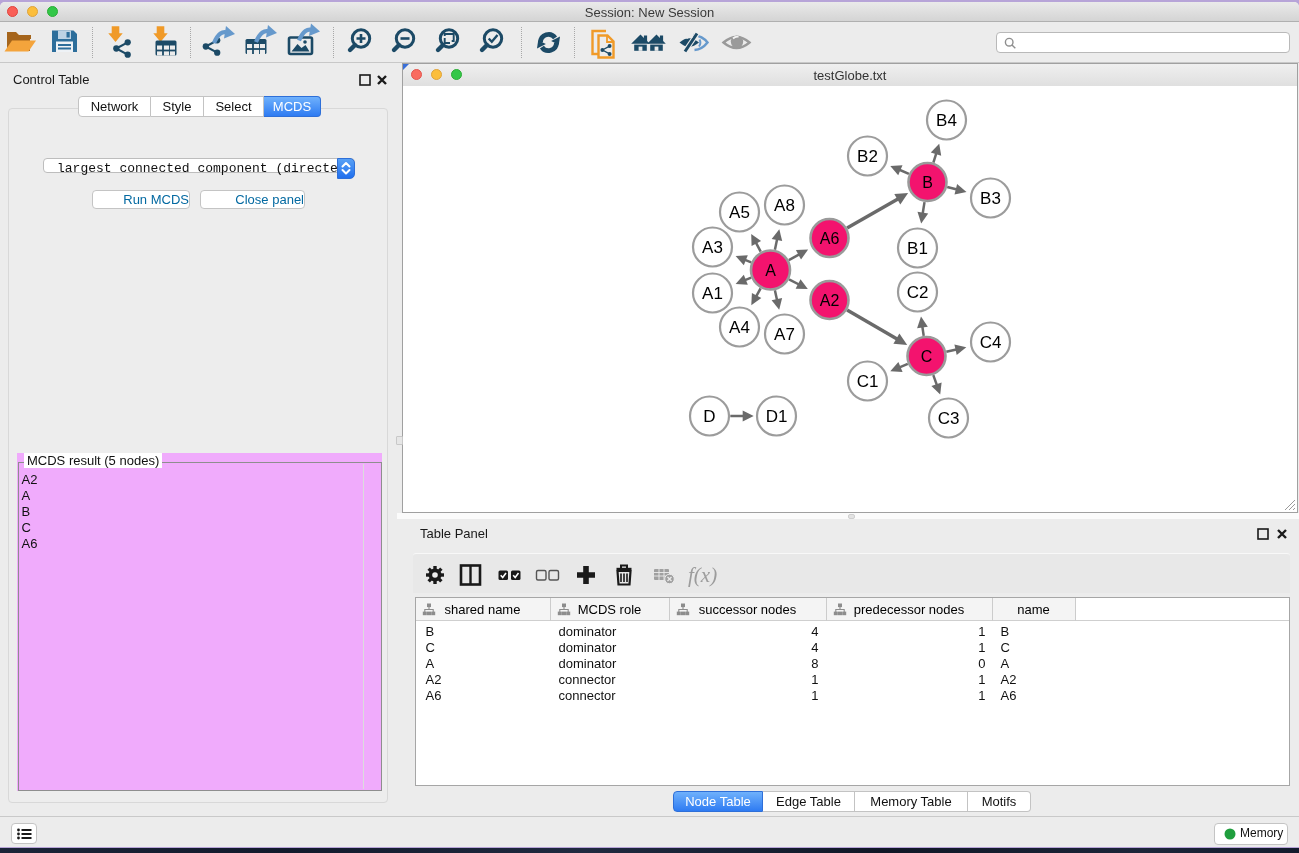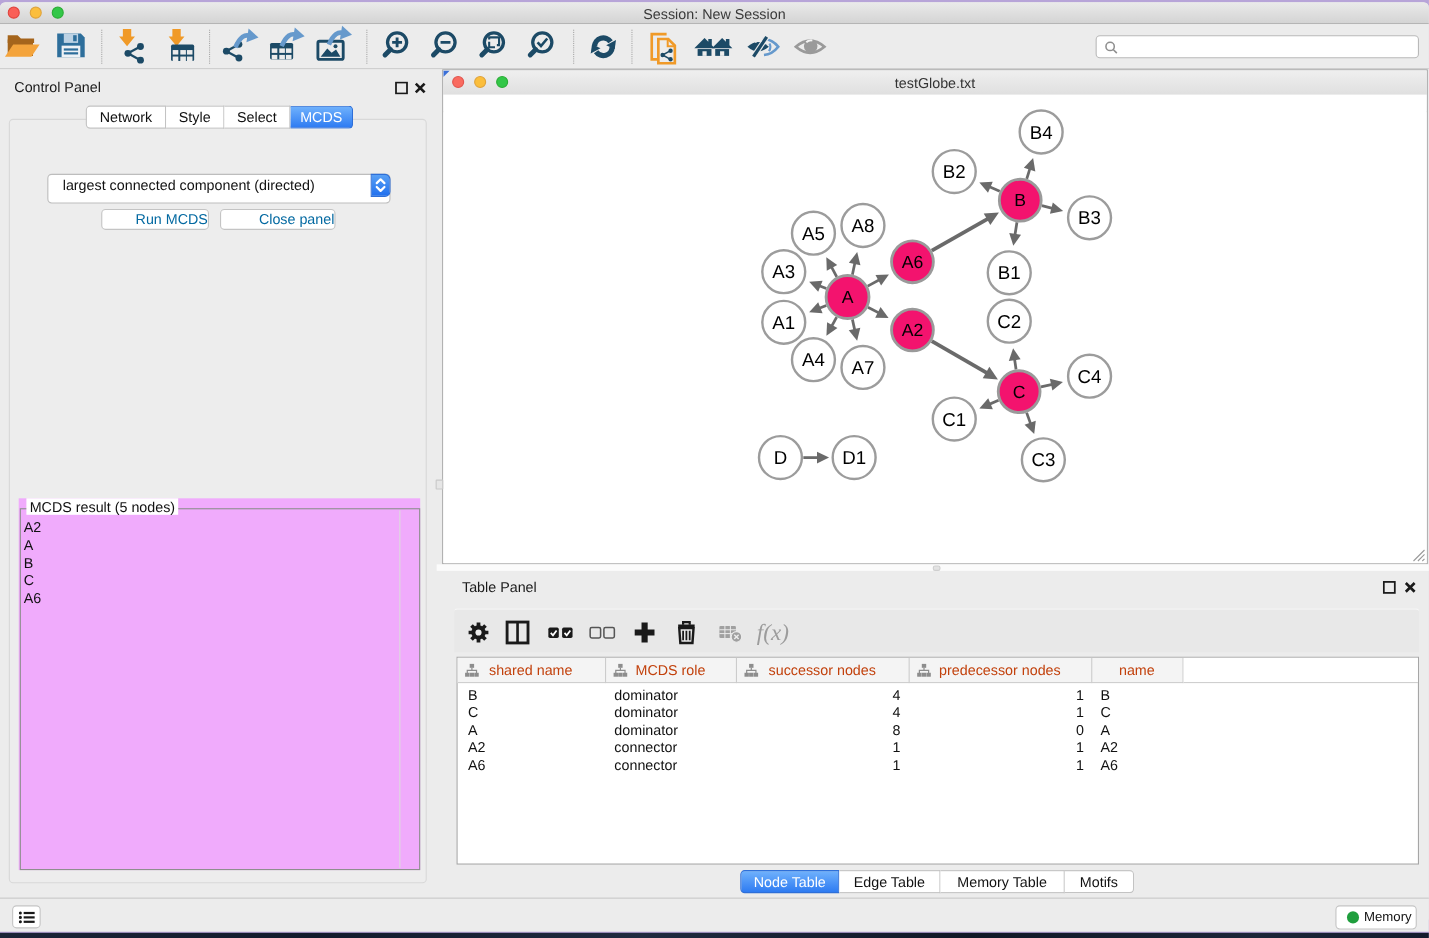--- a/index.html
+++ b/index.html
@@ -16,40 +16,40 @@
 #mainarea { position:absolute; left:0; top:61px; width:1299px; height:753px; background:#ececec; }
 
 #cp-title { position:absolute; left:13px; top:9px; font-size:13px; color:#1a1a1a; }
 #cp-inner { position:absolute; left:8px; top:45px; width:380px; height:695px; background:#ededed; border:1px solid #d8d8d8; border-radius:4px; }
 .tabs { position:absolute; display:flex; font-size:13px; }
 .tabs .tab { background:#fff; border:1px solid #c3c3c3; border-left:none; color:#111; text-align:center; line-height:19px; height:21px; }
 .tabs .tab:first-child { border-left:1px solid #c3c3c3; border-radius:4px 0 0 4px; }
 .tabs .tab:last-child { border-radius:0 4px 4px 0; }
 .tabs .tab.sel { background:linear-gradient(#6fb1fc,#2e7bf2); border-color:#2e6fd8; color:#fff; }
 #optlabel { position:absolute; left:0; width:396px; top:74px; text-align:center; font-size:13px; color:#111; }
-#combo { position:absolute; left:43px; top:95px; width:312px; height:27px; background:#fff; border:1px solid #bdbdbd; border-radius:4px; font-size:13px; line-height:19px; color:#111; padding-left:13px; }
+#combo { position:absolute; left:43px; top:95px; width:312px; height:15px; background:#fff; border:1px solid #bdbdbd; border-radius:4px; font-size:13px; line-height:19px; color:#111; padding-left:13px;font-family:Liberation Mono, monospace; }
 #combo .cap { position:absolute; right:-1px; top:-1px; width:18px; height:21px; background:linear-gradient(#58a0f5,#2170ee); border-radius:0 5px 5px 0; border:1px solid #2e6fd8; }
 .btn { position:absolute; height:19px; background:#fff; border:1px solid #c4c4c4; border-radius:4px; font-size:13px; text-align:right; line-height:17px; color:#0369a1; }
 #mcdsbox { position:absolute; left:17px; top:390px; width:365px; height:338px; background:#f0abfc; }
 #mcdsbox .bord { position:absolute; left:0.5px; top:8.5px; right:0.5px; bottom:0.5px; border:1px solid #8e8e8e; }
 #mcdsbox .leg { position:absolute; left:7px; top:0px; background:#fff; padding:0 3px; font-size:13px; color:#111; }
 #mcdsbox .items { position:absolute; left:4.5px; top:19px; font-size:13px; color:#111; line-height:16px; }
 #mcdsbox .sbline { position:absolute; right:18px; top:11px; bottom:2px; width:0; border-left:1px solid #dcdcdc; }
 
 #netwin { position:absolute; left:402px; top:0px; width:896px; height:450px; background:#fff; border:1px solid #a0a0a0; }
 #nettitle { position:absolute; left:0; top:0; width:894px; height:38px; background:linear-gradient(#efefef,#d5d5d5); border-bottom:1px solid #b5b5b5; }
 #nettitle .t { position:absolute; left:0; right:0; top:4px; text-align:center; font-size:13px; color:#333; }
 #netcanvas { position:absolute; left:0; top:22px; width:894px; height:426px; background:#fff; }
 
 #hsplit { position:absolute; left:397px; top:450px; width:902px; height:6px; background:#fbfbfb; }
 #hsplit .knob { position:absolute; left:451px; top:1px; width:7px; height:5px; background:#e3e3e3; border:1px solid #cfcfcf; border-radius:2px; }
 
 #tp-title { position:absolute; left:420px; top:463px; font-size:13px; color:#1a1a1a; }
 #tbl { position:absolute; left:414.5px; top:534px; width:875px; height:189px; background:#fff; border:1px solid #a6a6a6; }
-#thead { position:absolute; left:0; top:0; width:660px; height:23px; background:#f4f4f4; border-bottom:1px solid #cfcfcf; font-size:13px; color:#c2410c; }
+#thead { position:absolute; left:0; top:0; width:660px; height:23px; background:#f4f4f4; border-bottom:1px solid #cfcfcf; font-size:13px; color:#000000; }
 #theadrest { position:absolute; left:660px; top:0; width:213px; height:23px; background:#fff; border-bottom:1px solid #cfcfcf; }
 #thead .col { position:absolute; top:0; height:23px; border-right:1px solid #cccccc; }
 #thead .lbl { position:absolute; top:4px; width:100%; text-align:center; }
 .trow { position:absolute; font-size:13px; color:#111; height:16px; line-height:16px; }
 
 #btabs { position:absolute; left:673px; top:728px; }
 
 #statusbar { position:absolute; left:0; top:814px; width:1299px; height:20px; background:#ececec; border-top:1px solid #c9c9c9; }
 #darkstrip { position:absolute; left:0; top:846px; width:1299px; height:5px; background:linear-gradient(90deg,#1b2438 0%,#121a2c 22%,#202a40 45%,#101726 68%,#1c2539 88%,#131b2d 100%); }
 .icon { position:absolute; }
@@ -196,21 +196,21 @@
 </svg>
       </div>
     <div id="search">
       <svg width="13" height="13" style="position:absolute;left:7px;top:4px" viewBox="0 0 13 13">
           <circle cx="5.2" cy="5.2" r="3.8" fill="none" stroke="#8e8e8e" stroke-width="1.4"></circle>
           <line x1="8" y1="8" x2="11.3" y2="11.3" stroke="#8e8e8e" stroke-width="1.4"></line>
         </svg>
     </div>
   </div>
   <div id="mainarea">
-    <div id="cp-title">Control Panel</div>
+    <div id="cp-title">Control Table</div>
     <svg class="icon" style="left:359px;top:11px" width="30" height="12" viewBox="0 0 30 12">
         <rect x="1" y="1" width="10" height="10" fill="none" stroke="#1a1a1a" stroke-width="1.6"></rect>
         <path d="M19 2 L27 10 M27 2 L19 10" stroke="#1a1a1a" stroke-width="2.4"></path>
       </svg>
     <div id="cp-inner"></div>
     <div class="tabs" style="left:78px;top:33px;">
       <div class="tab" style="width:73px;">Network</div>
       <div class="tab" style="width:53px;">Style</div>
       <div class="tab" style="width:60px;">Select</div>
       <div class="tab sel" style="width:57px;">MCDS</div>

